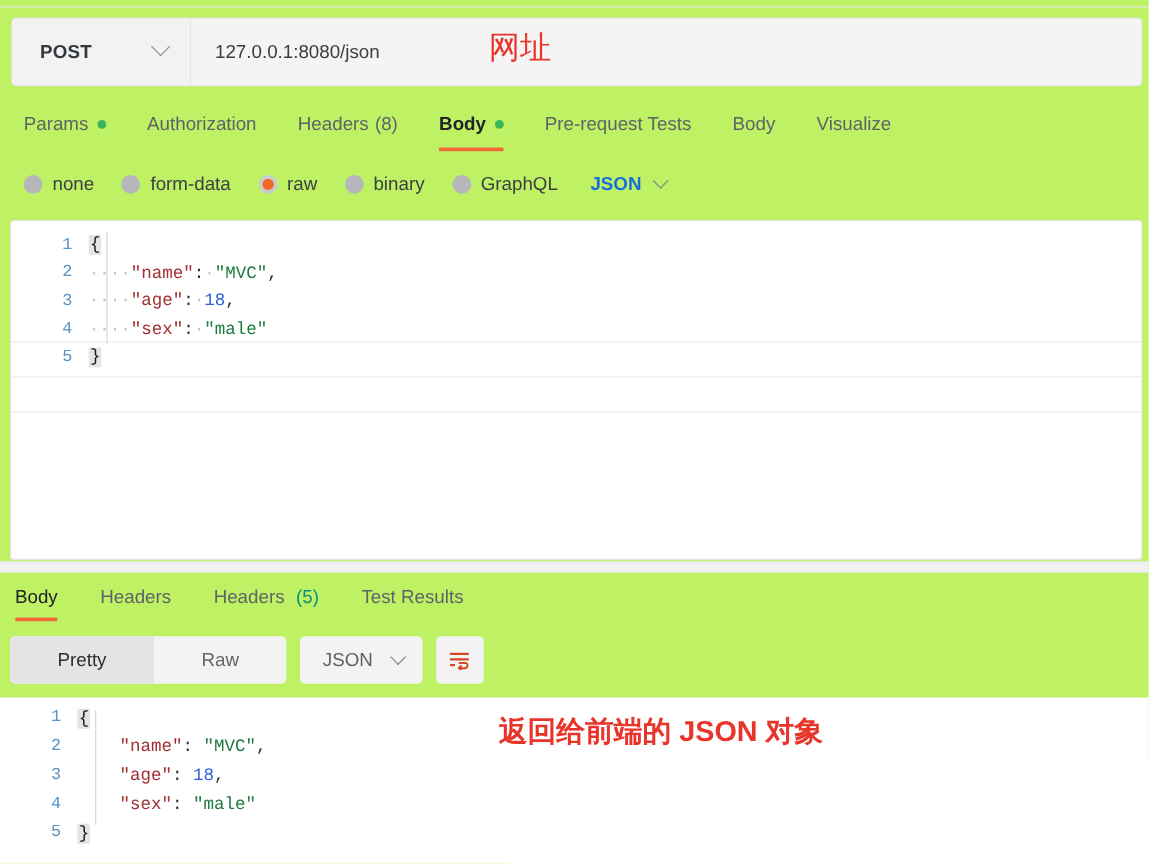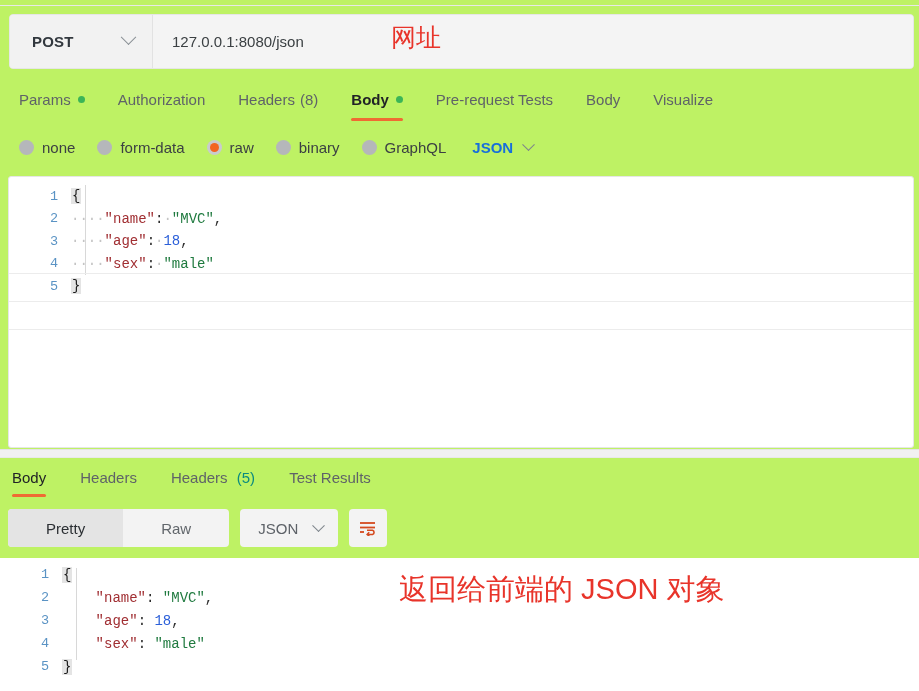--- a/index.html
+++ b/index.html
@@ -35,21 +35,21 @@
   .method-label { font-size: 15px; font-weight: bold; color: #32383e; letter-spacing: .2px; }
   .chev { width: 11px; height: 11px; border-right: 1.6px solid #8a9096; border-bottom: 1.6px solid #8a9096;
           transform: rotate(45deg) translate(-3px,-3px); }
   .url-box { flex: 1; display: flex; align-items: center; padding-left: 19px; background: #f4f4f4; }
   .url-text { font-size: 15px; color: #3b4043; }
 
   
   .anno { position: absolute; color: #e8342a; font-weight: 500; white-space: nowrap; }
   #anno-url      { left: 391px; top: 21px; font-size: 25px; }
   #anno-request  { left: 419px; top: 215px; font-size: 23px; }
-  #anno-response { left: 399px; top: 570px; font-size: 29px; }
+  #anno-response { left: 399px; top: 570px; font-size: 23px; font-weight: bold; }
 
   
   .req-tabs {
     position: absolute; left: 0; top: 82px; width: 919px; height: 36px;
     display: flex; align-items: center; padding-left: 19px;
   }
   .rtab {
     position: relative; font-size: 15px; color: #5f6368;
     margin-right: 33px; display: flex; align-items: center; cursor: pointer;
     padding-bottom: 2px;

